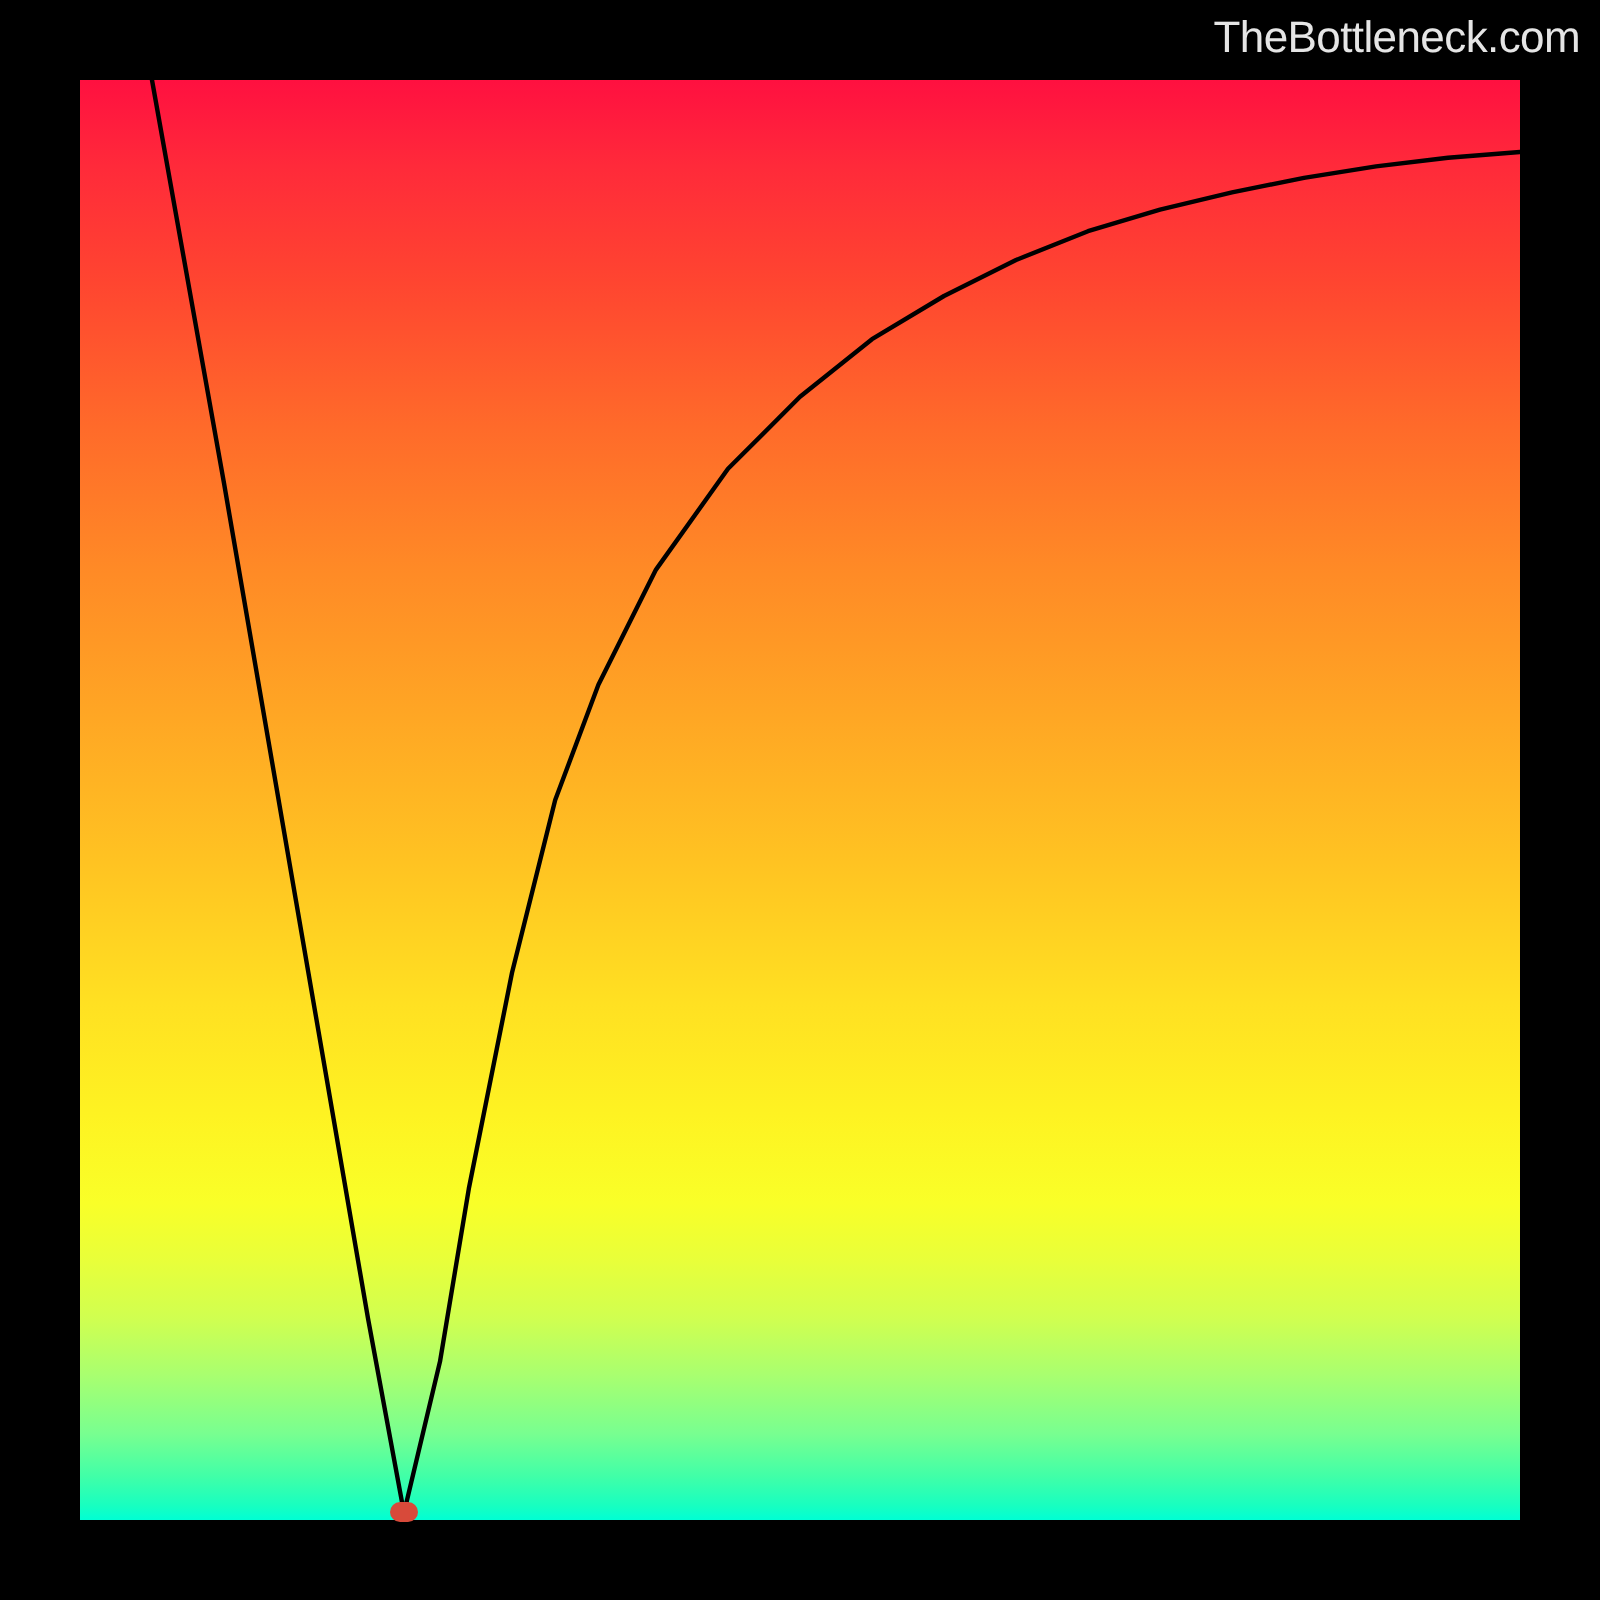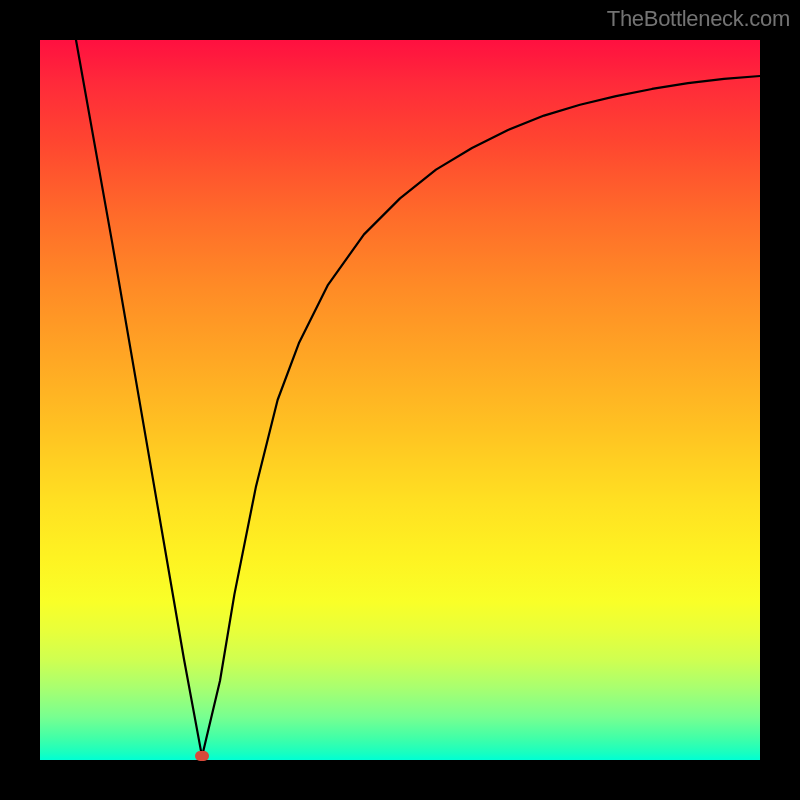--- a/index.html
+++ b/index.html
@@ -47,21 +47,21 @@
     position: absolute;
     left: 0;
     top: 0;
     width: 720px;
     height: 720px;
   }
   .watermark {
     position: absolute;
     top: 6px;
     right: 10px;
-    color: #737373;
+    color: #e5e5e5;
     font-size: 22px;
     font-weight: 500;
     letter-spacing: -0.3px;
     user-select: none;
   }
   .marker {
     position: absolute;
     width: 14px;
     height: 10px;
     background: #d84a3a;

